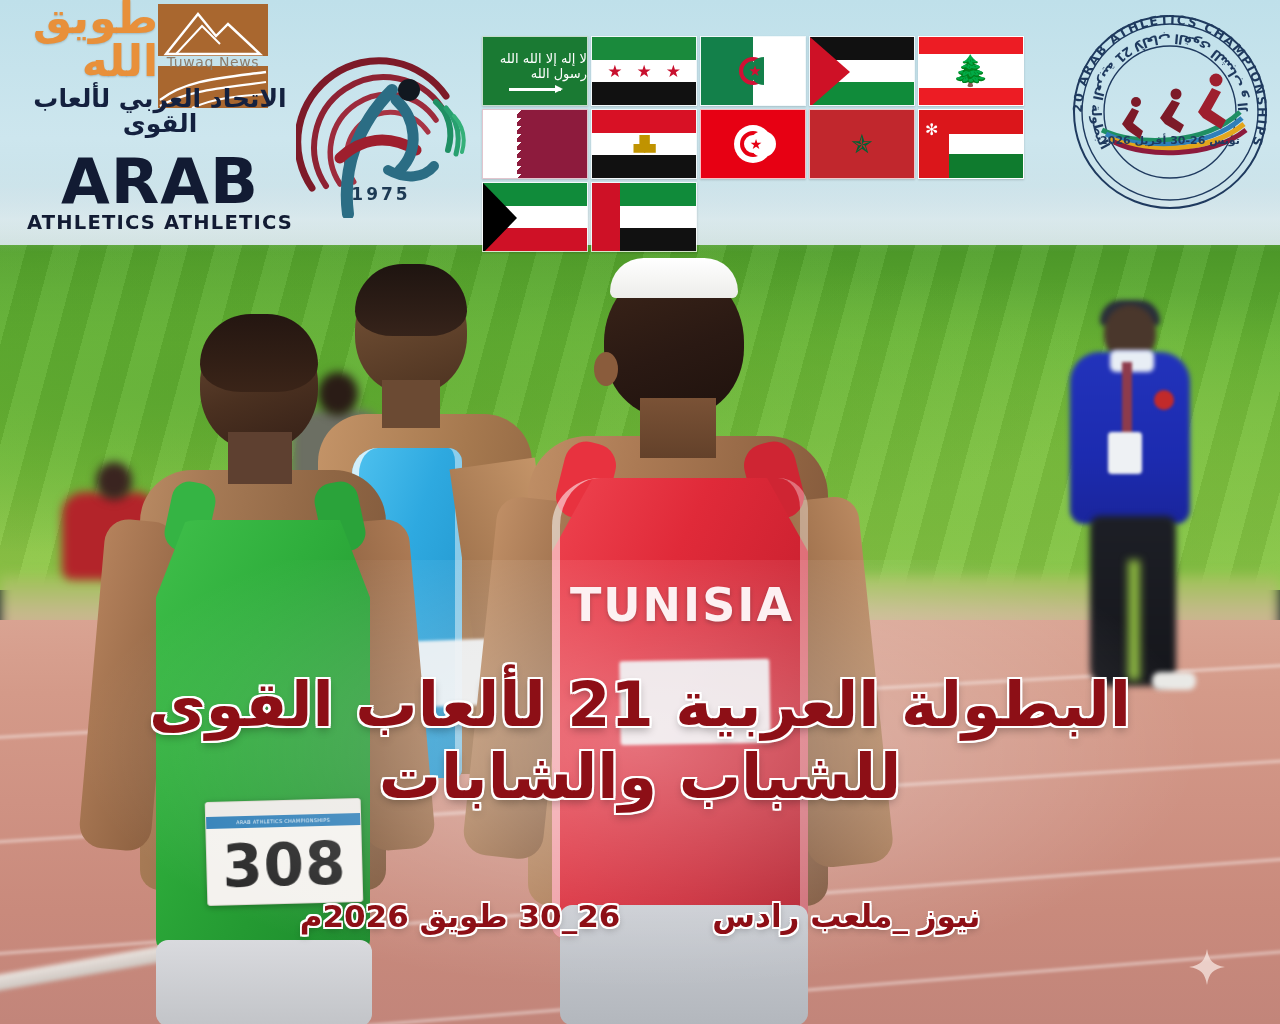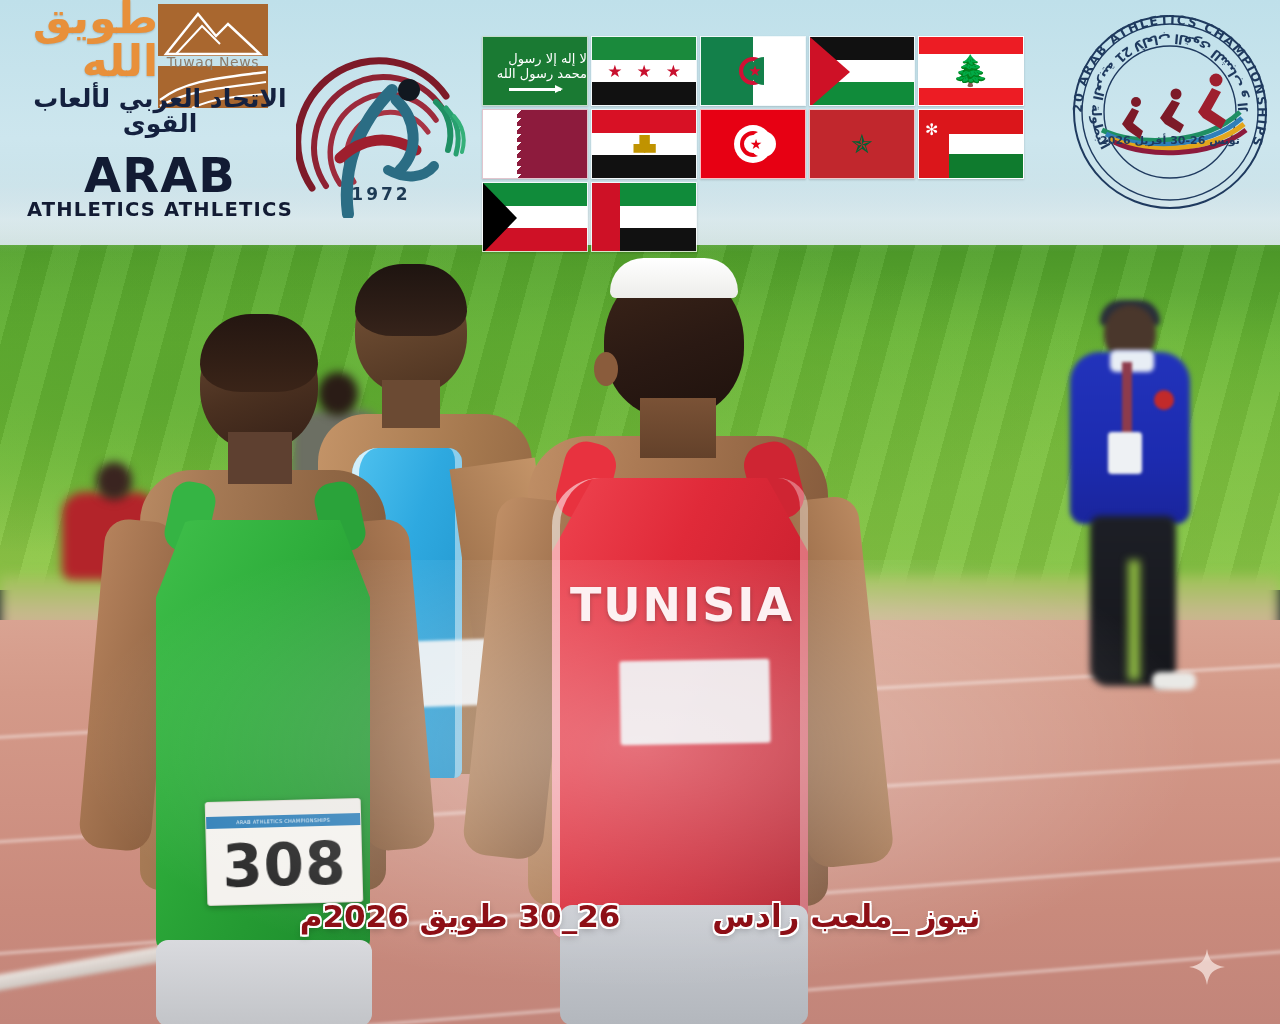--- a/index.html
+++ b/index.html
@@ -240,21 +240,21 @@
   }
   .tuwaq-ar .l2 { display:block; margin-top:-2px; }
 
   
   .aaf { position:absolute; left:18px; top:86px; width:284px; text-align:center; }
   .aaf-ar {
     direction:rtl; font-size:25px; font-weight:700; color:#14213f;
     line-height:1; margin-bottom:19px; letter-spacing:-.2px;
   }
   .aaf-en {
-    font-size:48px; font-weight:800; color:#121b33; line-height:.86;
+    font-size:63px; font-weight:800; color:#121b33; line-height:.86;
     letter-spacing:1px;
   }
   .aaf-sub {
     font-size:19.5px; font-weight:700; color:#121b33; letter-spacing:1.2px;
     margin-top:2px;
   }
 
   
   .emblem { position:absolute; left:296px; top:38px; width:170px; height:180px; }
   .emblem-year {
@@ -515,28 +515,28 @@
         <path d="M140 64 C152 74, 158 92, 152 112" stroke="#1f8f63" stroke-width="6"></path>
         <path d="M150 70 C161 82, 165 98, 160 116" stroke="#28a06f" stroke-width="5"></path>
         <path d="M158 78 C167 88, 170 100, 166 114" stroke="#34b079" stroke-width="4"></path>
         <path d="M52 176 C46 130, 62 86, 96 52" stroke="#2b6d84" stroke-width="12"></path>
         <path d="M44 120 C66 100, 92 96, 120 112" stroke="#9e1f2e" stroke-width="11"></path>
         <path d="M100 62 C120 80, 124 112, 104 132" stroke="#2b6d84" stroke-width="11"></path>
         <path d="M92 132 C110 142, 128 140, 138 128" stroke="#2b6d84" stroke-width="10"></path>
       </g>
       <circle cx="113" cy="52" r="11" fill="#111820"></circle>
     </svg>
-    <div class="emblem-year">1972</div>
+    <div class="emblem-year">1975</div>
   </div>
 
   <div class="flags">
 
     <div class="flag-row">
       <div class="flag sa">
-        <div class="shahada">لا إله إلا رسول محمد رسول الله</div>
+        <div class="shahada">لا إله إلا الله الله رسول الله</div>
         <div class="sword"></div>
       </div>
       <div class="flag sy">
         <div class="f-stripes">
           <i style="background:#1a8a3c"></i>
             <i style="background:#ffffff"></i>
             <i style="background:#111111"></i>
         </div>
         <div class="st">
           <span class="star">★</span>
@@ -645,20 +645,24 @@
         </g>
         <g fill="#9e1f2e">
           <path d="M134 106 l14 -24 l9 4 l-10 18 l15 10 l-5 9 l-18 -11 z"></path>
           <circle cx="152" cy="74" r="6.5"></circle>
         </g>
       </g>
     </svg>
     <div class="roundel-date">تونس 26-30 أفريل 2026</div>
   </div>
 
+  <div class="title-wrap">
+    <div class="title-line title-l1">البطولة العربية 21 لألعاب القوى</div>
+    <div class="title-line title-l2">للشباب والشابات</div>
+  </div>
 
   <div class="subtitle">
     <div class="sub-item">نيوز _ملعب رادس</div>
     <div class="sub-item">26_30 طويق 2026م</div>
   </div>
 
   <div class="sparkle">
     <svg width="38" height="38" viewBox="0 0 38 38">
       <path d="M19 1 C21 13, 25 17, 37 19 C25 21, 21 25, 19 37 C17 25, 13 21, 1 19 C13 17, 17 13, 19 1 Z" fill="#f6e4de"></path>
     </svg>

